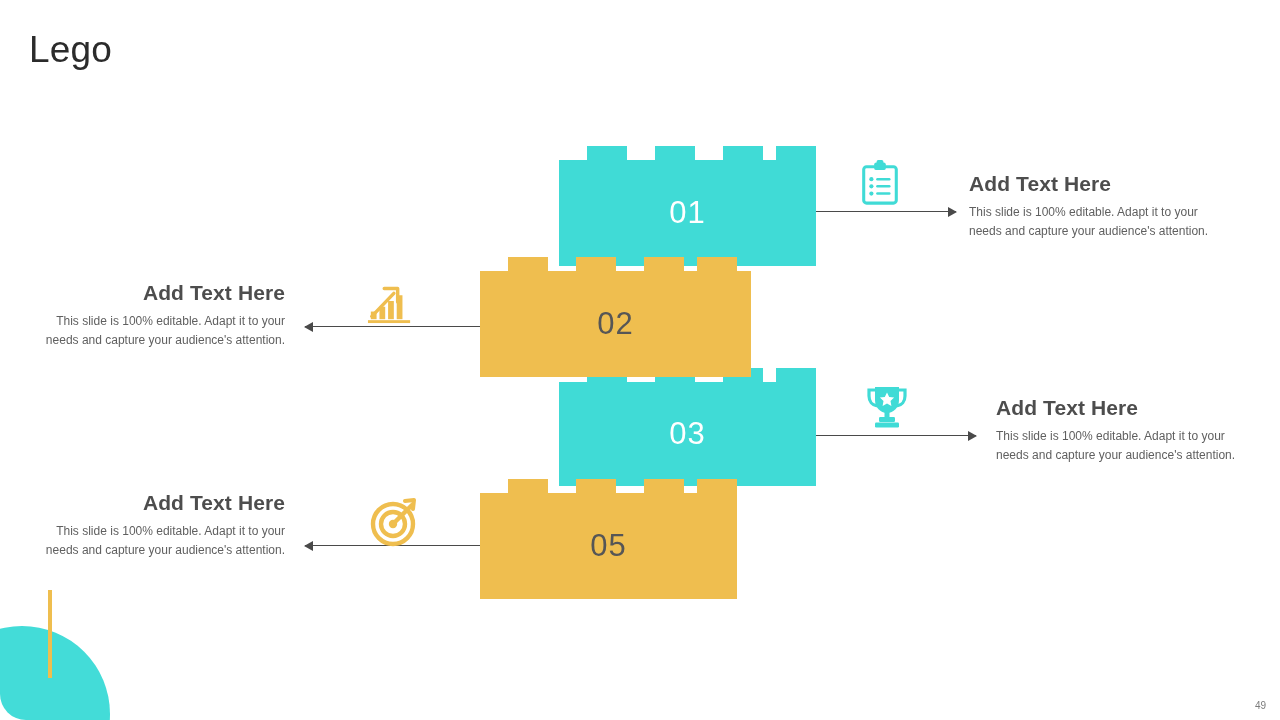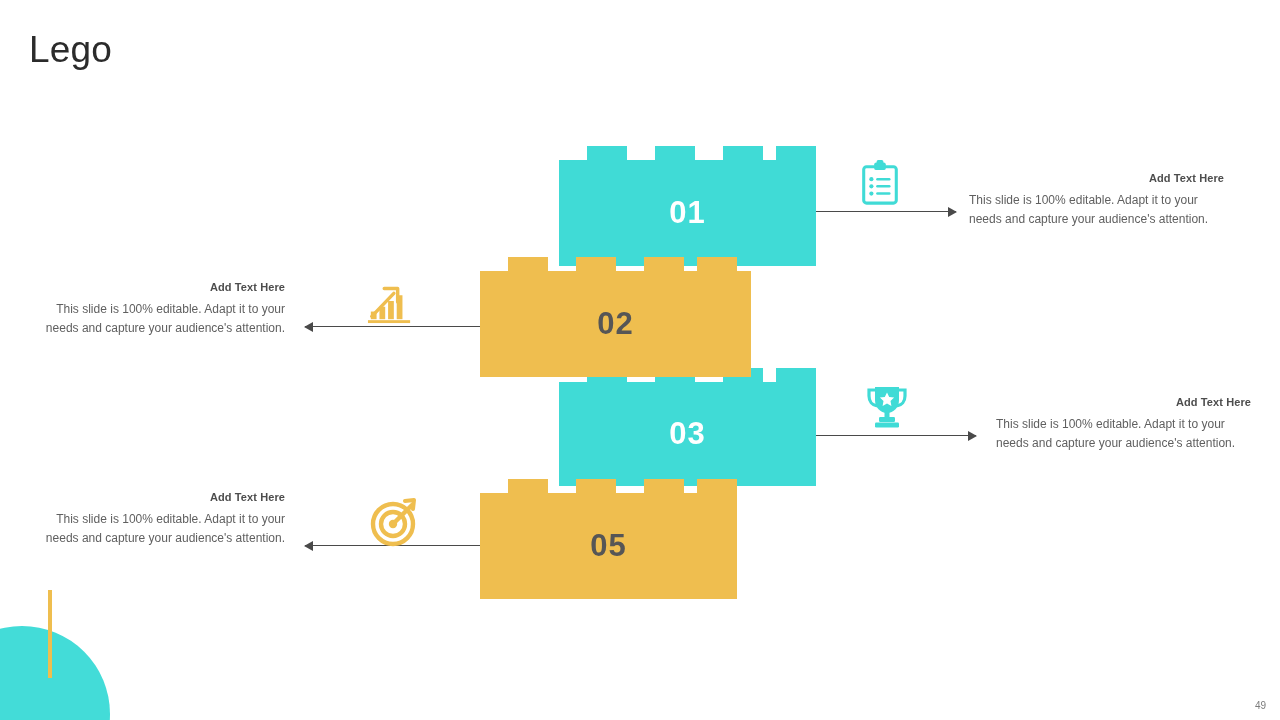--- a/index.html
+++ b/index.html
@@ -12,20 +12,21 @@
     background: #ffffff;
     font-family: "Liberation Sans", sans-serif;
     overflow: hidden;
   }
   #slide {
     position: relative;
     width: 1280px;
     height: 720px;
     background: #ffffff;
     overflow: hidden;
+    border-radius: 26px;
   }
 
   
   #page-title {
     position: absolute;
     left: 29px;
     top: 28px;
     font-size: 37px;
     font-weight: 400;
     color: #2b2b2b;
@@ -81,21 +82,21 @@
   .brick .num {
     position: absolute;
     top: 14px;
     left: 0;
     width: 100%;
     height: calc(100% - 14px);
     display: flex;
     align-items: center;
     justify-content: center;
     font-size: 31px;
-    font-weight: bold;
+    font-weight: normal;
     letter-spacing: 1px;
   }
   .teal .body, .teal .stud { background: #40DBD6; }
   .orange .body, .orange .stud { background: #EFBE4F; }
   .teal .num { color: #ffffff; }
   .orange .num { color: #565656; }
 
   
   #brick-01 { left: 559px; top: 146px; width: 257px; height: 120px; z-index: 4; }
   #brick-02 { left: 480px; top: 257px; width: 271px; height: 120px; z-index: 5; }
@@ -143,26 +144,25 @@
     z-index: 7;
   }
   #icon-01 { left: 857px; top: 160px; }
   #icon-02 { left: 367px; top: 278px; }
   #icon-03 { left: 863px; top: 382px; }
   #icon-04 { left: 369px; top: 496px; }
 
   
   .textblock { position: absolute; z-index: 8; }
   .textblock .heading {
-    font-size: 11px;
+    font-size: 21px;
     font-weight: bold;
     color: #4d4d4d;
     margin-bottom: 7px;
     letter-spacing: 0.1px;
-    text-align: right;
   }
   .textblock .body-text {
     font-size: 12px;
     color: #5f5f5f;
     line-height: 1.55;
   }
   .textblock.right-side { text-align: left; }
   .textblock.left-side { text-align: right; }
 
   #text-01 { left: 969px; top: 172px; width: 255px; }

